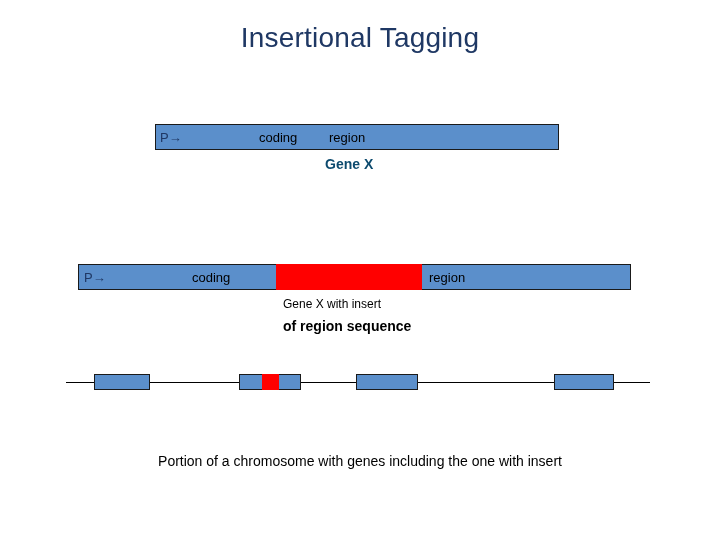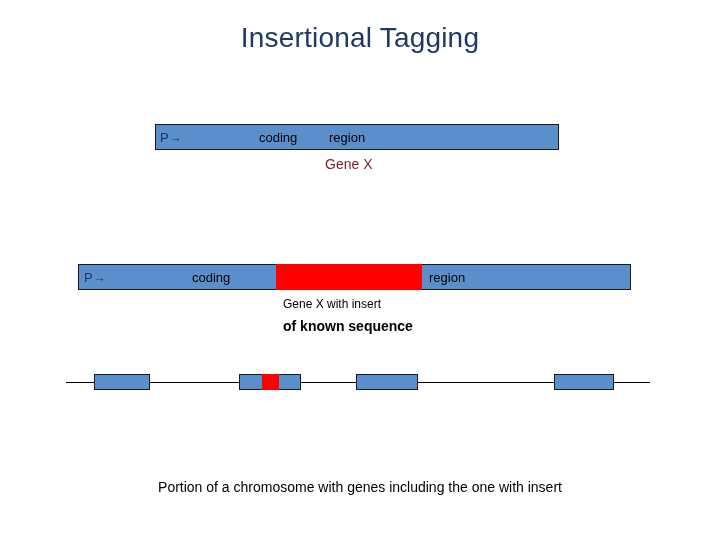--- a/index.html
+++ b/index.html
@@ -63,21 +63,22 @@
     left: 329px;
     top: 130px;
     font-size: 13px;
     color: #000000;
   }
   .label-genex {
     position: absolute;
     left: 325px;
     top: 156px;
     font-size: 14px;
-    color: #7f1d1d;
+    color: #0c4a6e;
+    font-weight: bold;
   }
 
   
   .bar2 {
     position: absolute;
     left: 78px;
     top: 264px;
     width: 553px;
     height: 26px;
     background: #5b8fcb;
@@ -150,21 +151,21 @@
   .chrom-insert {
     position: absolute;
     top: 374px;
     height: 16px;
     background: #ff0000;
     box-sizing: border-box;
   }
   .caption {
     position: absolute;
     left: 0;
-    top: 479px;
+    top: 453px;
     width: 720px;
     text-align: center;
     font-size: 14px;
     color: #000000;
   }
 </style>
 </head>
 <body>
 
 <div id="stage">
@@ -176,21 +177,21 @@
   <div class="bar1-coding">coding</div>
   <div class="bar1-region">region</div>
   <div class="label-genex">Gene X</div>
 
   <div class="bar2"></div>
   <div class="bar2-insert"></div>
   <div class="bar2-p">P→</div>
   <div class="bar2-coding">coding</div>
   <div class="bar2-region">region</div>
   <div class="label-genex-insert">Gene X with insert</div>
-  <div class="label-known-seq">of known sequence</div>
+  <div class="label-known-seq">of region sequence</div>
 
   <div class="chrom-line"></div>
   <div class="chrom-gene" style="left:94px;width:56px;"></div>
   <div class="chrom-gene" style="left:239px;width:62px;"></div>
   <div class="chrom-insert" style="left:262px;width:17px;"></div>
   <div class="chrom-gene" style="left:356px;width:62px;"></div>
   <div class="chrom-gene" style="left:554px;width:60px;"></div>
 
   <div class="caption">Portion of a chromosome with genes including the one with insert</div>
 

